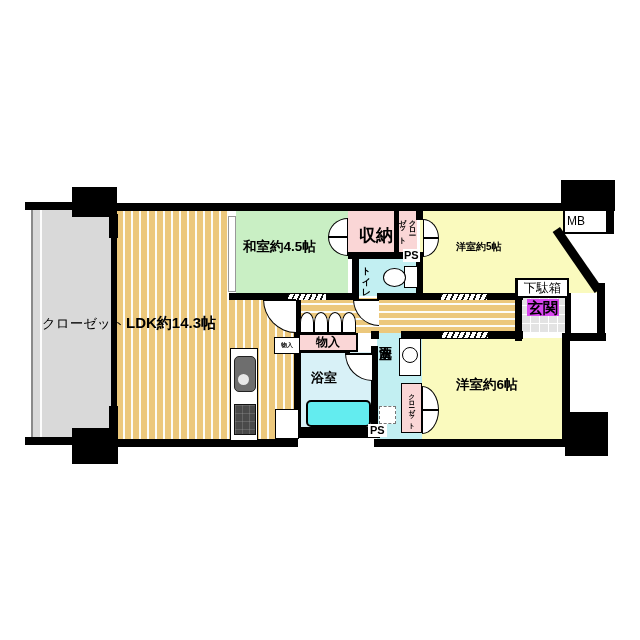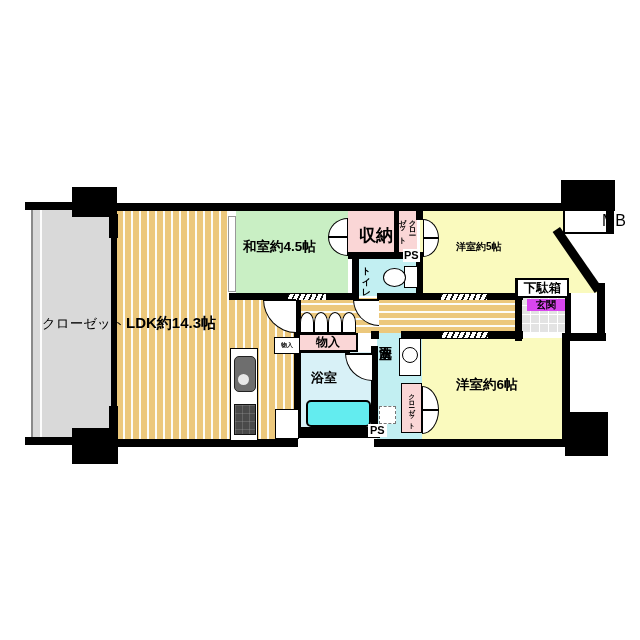--- a/index.html
+++ b/index.html
@@ -87,25 +87,25 @@
   <div class="wall" style="left:294px;top:296px;width:7px;height:42px;"></div>
   <div class="wall" style="left:294px;top:346px;width:56px;height:7px;"></div>
   <div class="wall" style="left:294px;top:346px;width:7px;height:85px;"></div>
   <div class="wall" style="left:371px;top:346px;width:7px;height:85px;"></div>
 
   <div class="hatch" style="left:288px;top:294px;width:38px;height:6px;"></div>
   <div class="hatch" style="left:441px;top:294px;width:46px;height:6px;"></div>
   <div class="hatch" style="left:442px;top:332px;width:46px;height:6px;"></div>
 
   <div class="whitebox" style="left:563px;top:208px;width:45px;height:26px;justify-content:flex-start;padding-left:2px;">
-    <span class="lblx" style="font-size:16px;margin-left:35px;">MB</span>
+    <span class="lblx" style="font-size:12px;">MB</span>
   </div>
 
   <div class="whitebox" style="left:516px;top:278px;width:53px;height:20px;">
-    <span style="font-size:12.5px;font-weight:bold;white-space:nowrap;">下駄箱</span>
+    <span style="font-size:12.5px;font-weight:normal;white-space:nowrap;">下駄箱</span>
   </div>
 
   <div class="pinkbox" style="left:298px;top:333px;width:60px;height:19px;">
     <span style="font-size:12px;font-weight:bold;">物入</span>
   </div>
 
   <div class="whitebox" style="left:274px;top:337px;width:26px;height:17px;border-width:1.5px;">
     <span style="font-size:6px;font-weight:bold;">物入</span>
   </div>
 
@@ -158,18 +158,18 @@
   <div class="lbl" style="left:42px;top:316px;font-size:13.5px;font-weight:normal;">クローゼット</div>
   <div class="lbl" style="left:126px;top:314px;font-size:15px;">LDK約14.3帖</div>
   <div class="lbl" style="left:243px;top:239px;font-size:13.5px;">和室約4.5帖</div>
   <div class="lbl" style="left:456px;top:241px;font-size:10px;">洋室約5帖</div>
   <div class="lbl" style="left:456px;top:377px;font-size:13.5px;">洋室約6帖</div>
   <div class="lbl" style="left:359px;top:226px;font-size:17px;">収納</div>
   <div class="lbl vtext" style="left:397px;top:214px;font-size:7.5px;line-height:10px;height:30px;">クロー
 ゼット</div>
   <div class="lbl" style="left:403px;top:249px;font-size:11px;background:#fff;padding:0 1px;">PS</div>
   <div class="lbl vtext" style="left:361px;top:261px;font-size:9px;height:36px;font-weight:bold;">トイレ</div>
-  <div class="lbl" style="left:527px;top:299px;font-size:10px;background:#d946ef;padding:0 9px;">玄関</div>
+  <div class="lbl" style="left:527px;top:299px;font-size:15px;background:#d946ef;padding:0 1px;">玄関</div>
   <div class="lbl vtext" style="left:378px;top:337px;font-size:12.5px;height:50px;">洗面室</div>
   <div class="lbl" style="left:311px;top:371px;font-size:13px;">浴室</div>
   <div class="lbl" style="left:368px;top:424px;font-size:11px;background:#fff;padding:0 2px;">PS</div>
 
 </div>
 
 </body></html>

